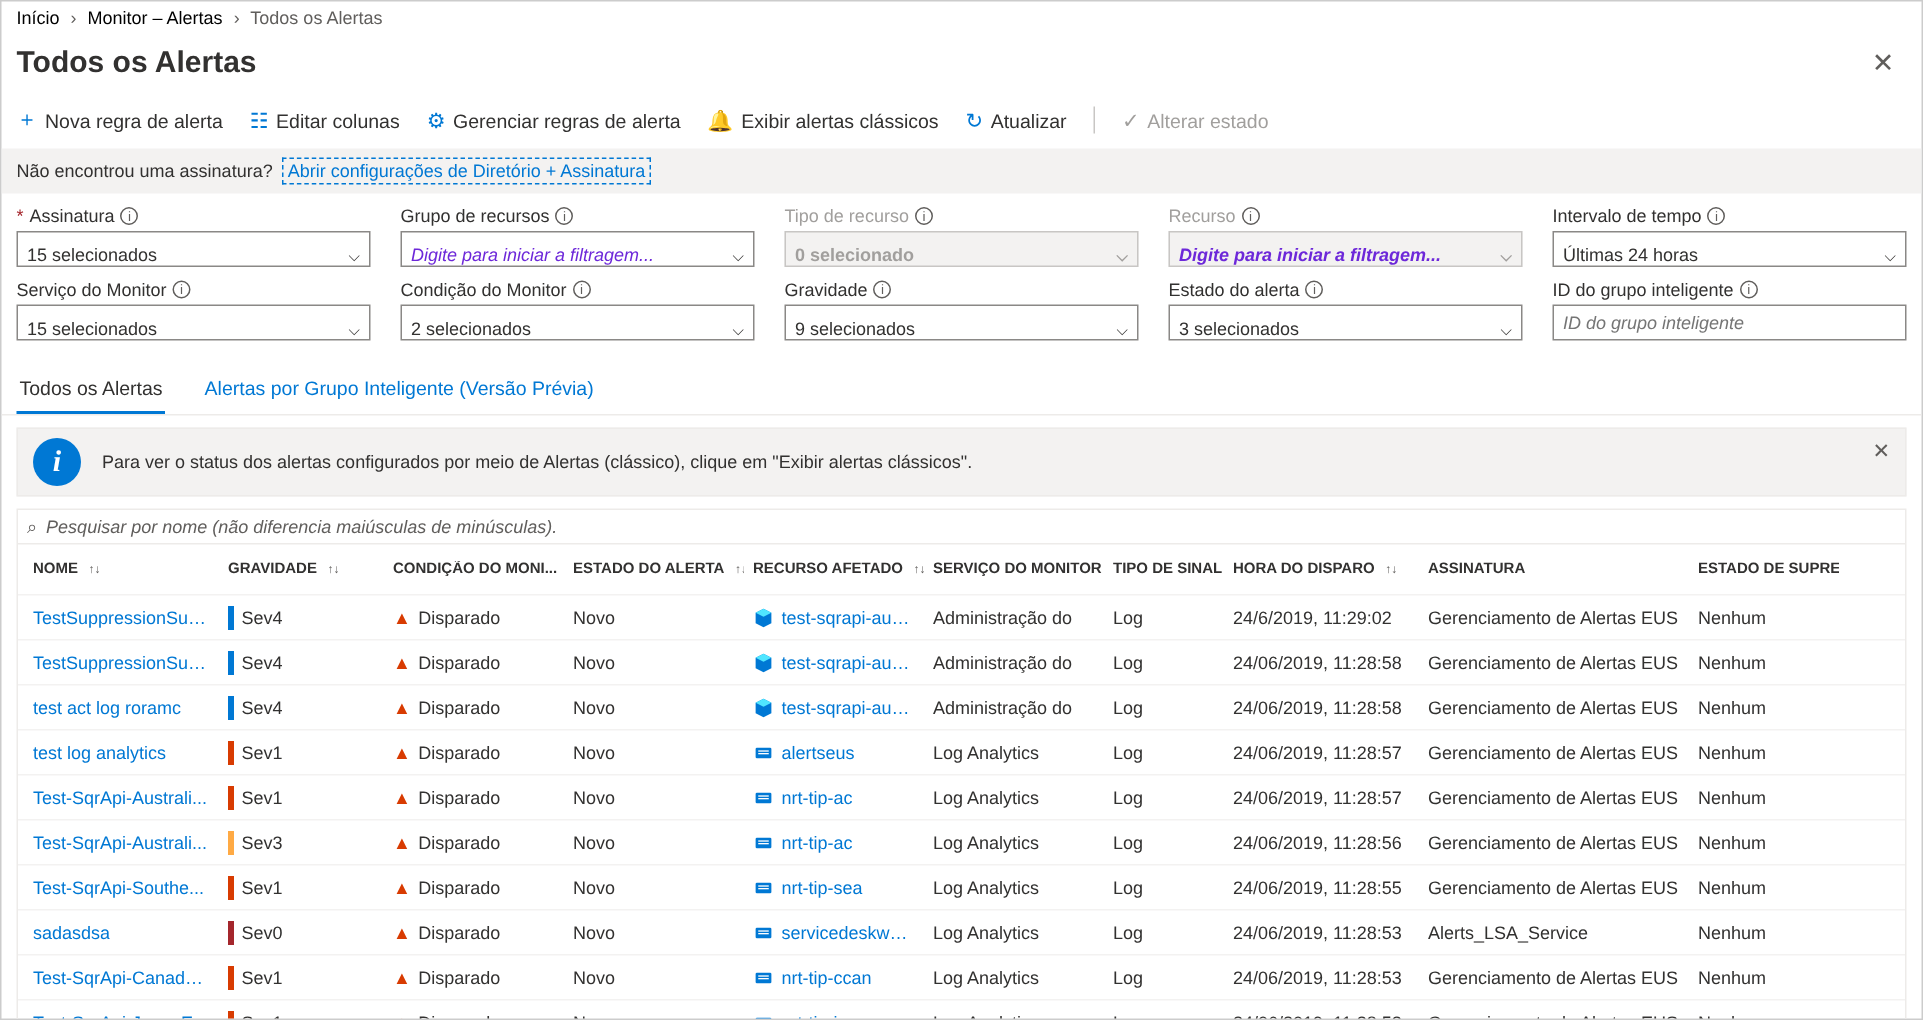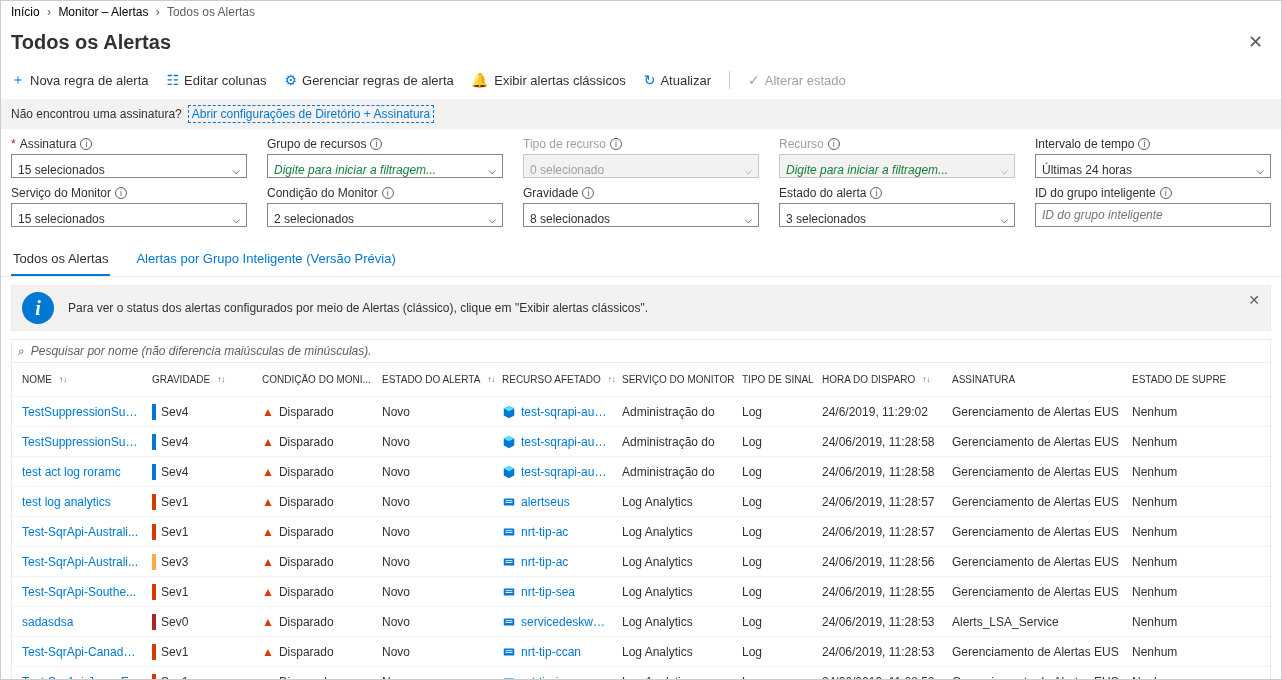--- a/index.html
+++ b/index.html
@@ -24,39 +24,39 @@
 .sub-bar { background: #f3f2f1; padding: 6px 10px; font-size: 12px; display: flex; align-items: center; gap: 6px; }
 .sub-bar .link-dotted { color: #0078d4; border: 1px dashed #0078d4; padding: 1px 3px; }
 
 .filters { padding: 8px 10px 4px 10px; }
 .filter-row { display: flex; gap: 20px; margin-bottom: 8px; }
 .filter-cell { flex: 1; min-width: 0; }
 .filter-label { font-size: 12px; color: #323130; margin-bottom: 3px; display: flex; align-items: center; gap: 4px; }
 .filter-label .req { color: #a4262c; }
 .info-ic { width: 12px; height: 12px; border: 1px solid #605e5c; border-radius: 50%; display: inline-flex; align-items: center; justify-content: center; font-size: 9px; color: #605e5c; line-height: 1; }
 .dd { display: flex; align-items: flex-end; justify-content: space-between; border: 1px solid #8a8886; background: #fff; height: 24px; padding: 0 6px; font-size: 12px; cursor: pointer; }
-.dd.disabled { background: #f3f2f1; color: #a19f9d; border-color: #c8c6c4; }
+.dd.disabled { background: #f3f2f1; color: #a19f9d; border-color: #c8c6c4; font-weight: bold; }
 .dd .chev { font-size: 10px; }
 .txt { border: 1px solid #8a8886; background: #fff; height: 24px; padding: 0 6px; font-size: 12px; width: 100%; color: #605e5c; font-style: italic; }
-.dd .ph { color: #15803d; font-style: italic; margin-top: 12px; }
+.dd .ph { color: #6d28d9; font-style: italic; margin-top: 12px; }
 
 .tabs { display: flex; border-bottom: 1px solid #edebe9; padding: 0 10px; margin-top: 4px; }
 .tab { padding: 8px 2px; margin-right: 24px; font-size: 13px; cursor: pointer; color: #0078d4; }
 .tab.active { color: #323130; border-bottom: 2px solid #0078d4; font-weight: 400; }
 
 .info-banner { margin: 8px 10px; background: #f3f2f1; border: 1px solid #edebe9; display: flex; align-items: center; padding: 6px 10px; position: relative; }
 .info-banner .big-i { width: 32px; height: 32px; background: #0078d4; border-radius: 50%; color: #fff; font-weight: bold; font-size: 20px; display: flex; align-items: center; justify-content: center; margin-right: 14px; font-family: Georgia, serif; font-style: italic; }
 .info-banner .close { position: absolute; right: 10px; top: 6px; cursor: pointer; font-size: 14px; color: #605e5c; }
 
 .table-wrap { margin: 0 10px 10px 10px; border: 1px solid #edebe9; display: flex; flex-direction: column; height: 360px; }
 .search-row { border-bottom: 1px solid #edebe9; padding: 4px 6px; display: flex; align-items: center; gap: 6px; color: #605e5c; font-style: italic; font-size: 12px; }
 .search-row .mag { font-style: normal; }
 .grid { flex: 1; overflow-y: auto; overflow-x: hidden; }
 .grid-head, .grid-row { display: flex; align-items: center; border-bottom: 1px solid #f3f2f1; }
-.grid-head { font-size: 10px; font-weight: 400; text-transform: uppercase; color: #323130; height: 34px; padding: 0 4px; align-items: center; }
+.grid-head { font-size: 10px; font-weight: 700; text-transform: uppercase; color: #323130; height: 34px; padding: 0 4px; align-items: center; }
 .grid-row { height: 30px; font-size: 12px; padding: 0 4px; }
 .col { padding: 0 6px; overflow: hidden; text-overflow: ellipsis; white-space: nowrap; display: flex; align-items: center; gap: 5px; }
 .c-name { width: 130px; }
 .c-sev { width: 110px; }
 .c-cond { width: 120px; }
 .c-state { width: 120px; }
 .c-res { width: 120px; }
 .c-mon { width: 120px; }
 .c-sig { width: 80px; }
 .c-time { width: 130px; }
@@ -195,21 +195,21 @@
           <span>2 selecionados</span>
           <span class="chev">⌵</span>
         </div>
     </div>
     <div class="filter-cell">
       <div class="filter-label">
           <span>Gravidade</span>
           <span class="info-ic">i</span>
         </div>
       <div class="dd">
-          <span>8 selecionados</span>
+          <span>9 selecionados</span>
           <span class="chev">⌵</span>
         </div>
     </div>
     <div class="filter-cell">
       <div class="filter-label">
           <span>Estado do alerta</span>
           <span class="info-ic">i</span>
         </div>
       <div class="dd">
           <span>3 selecionados</span>

